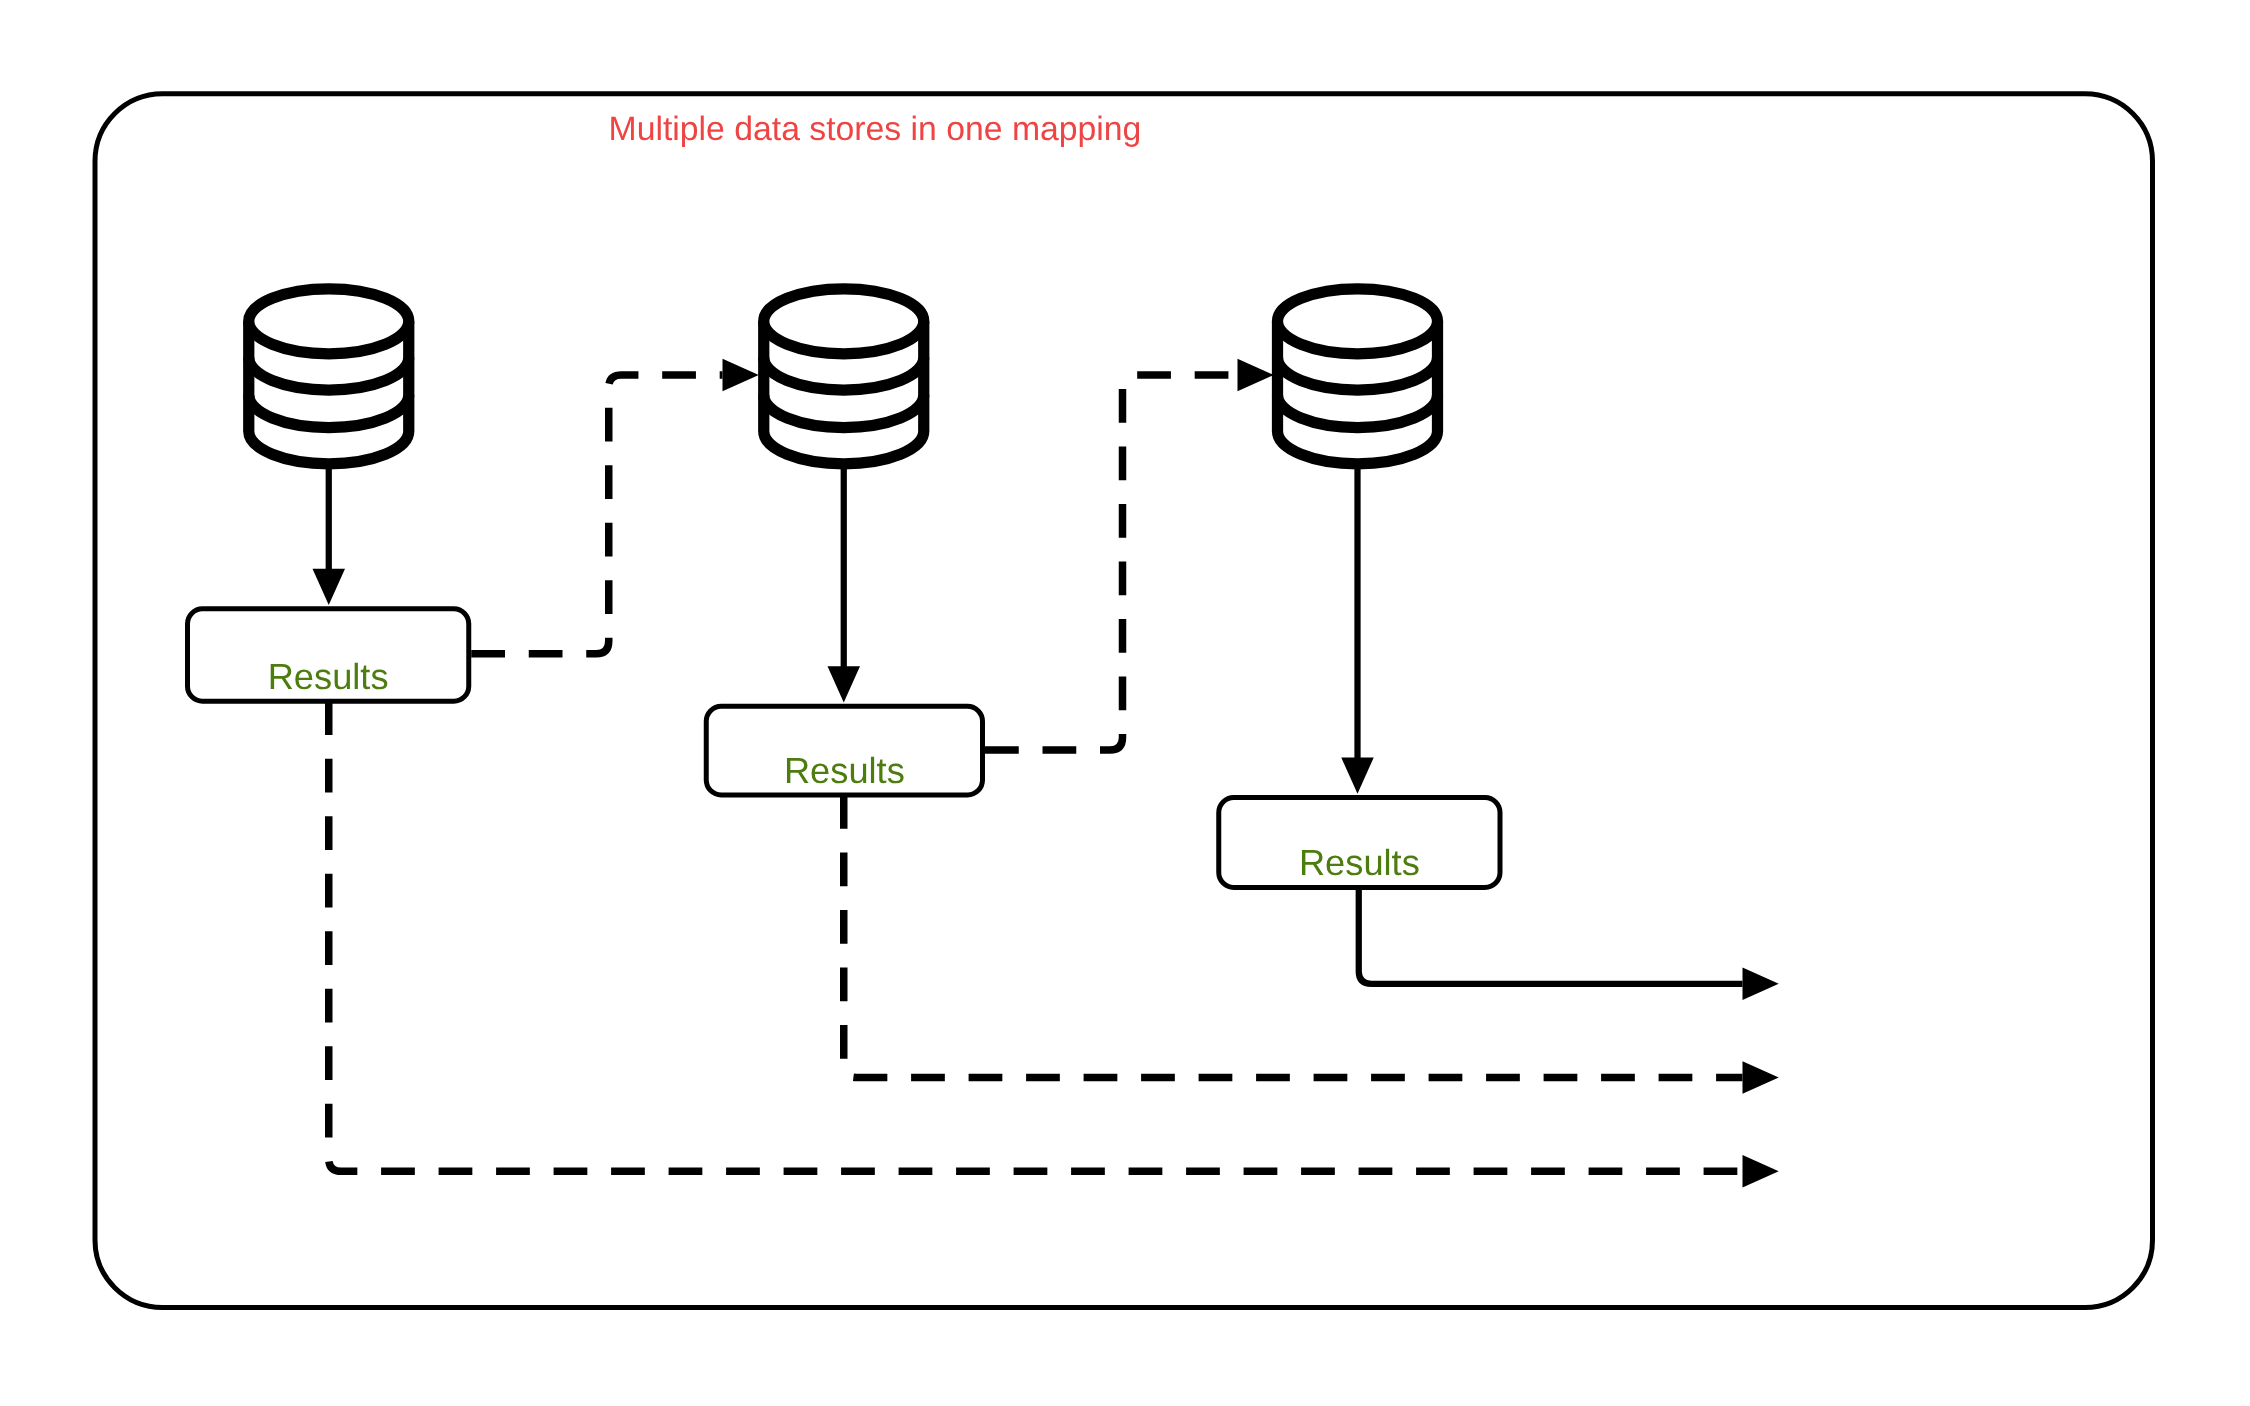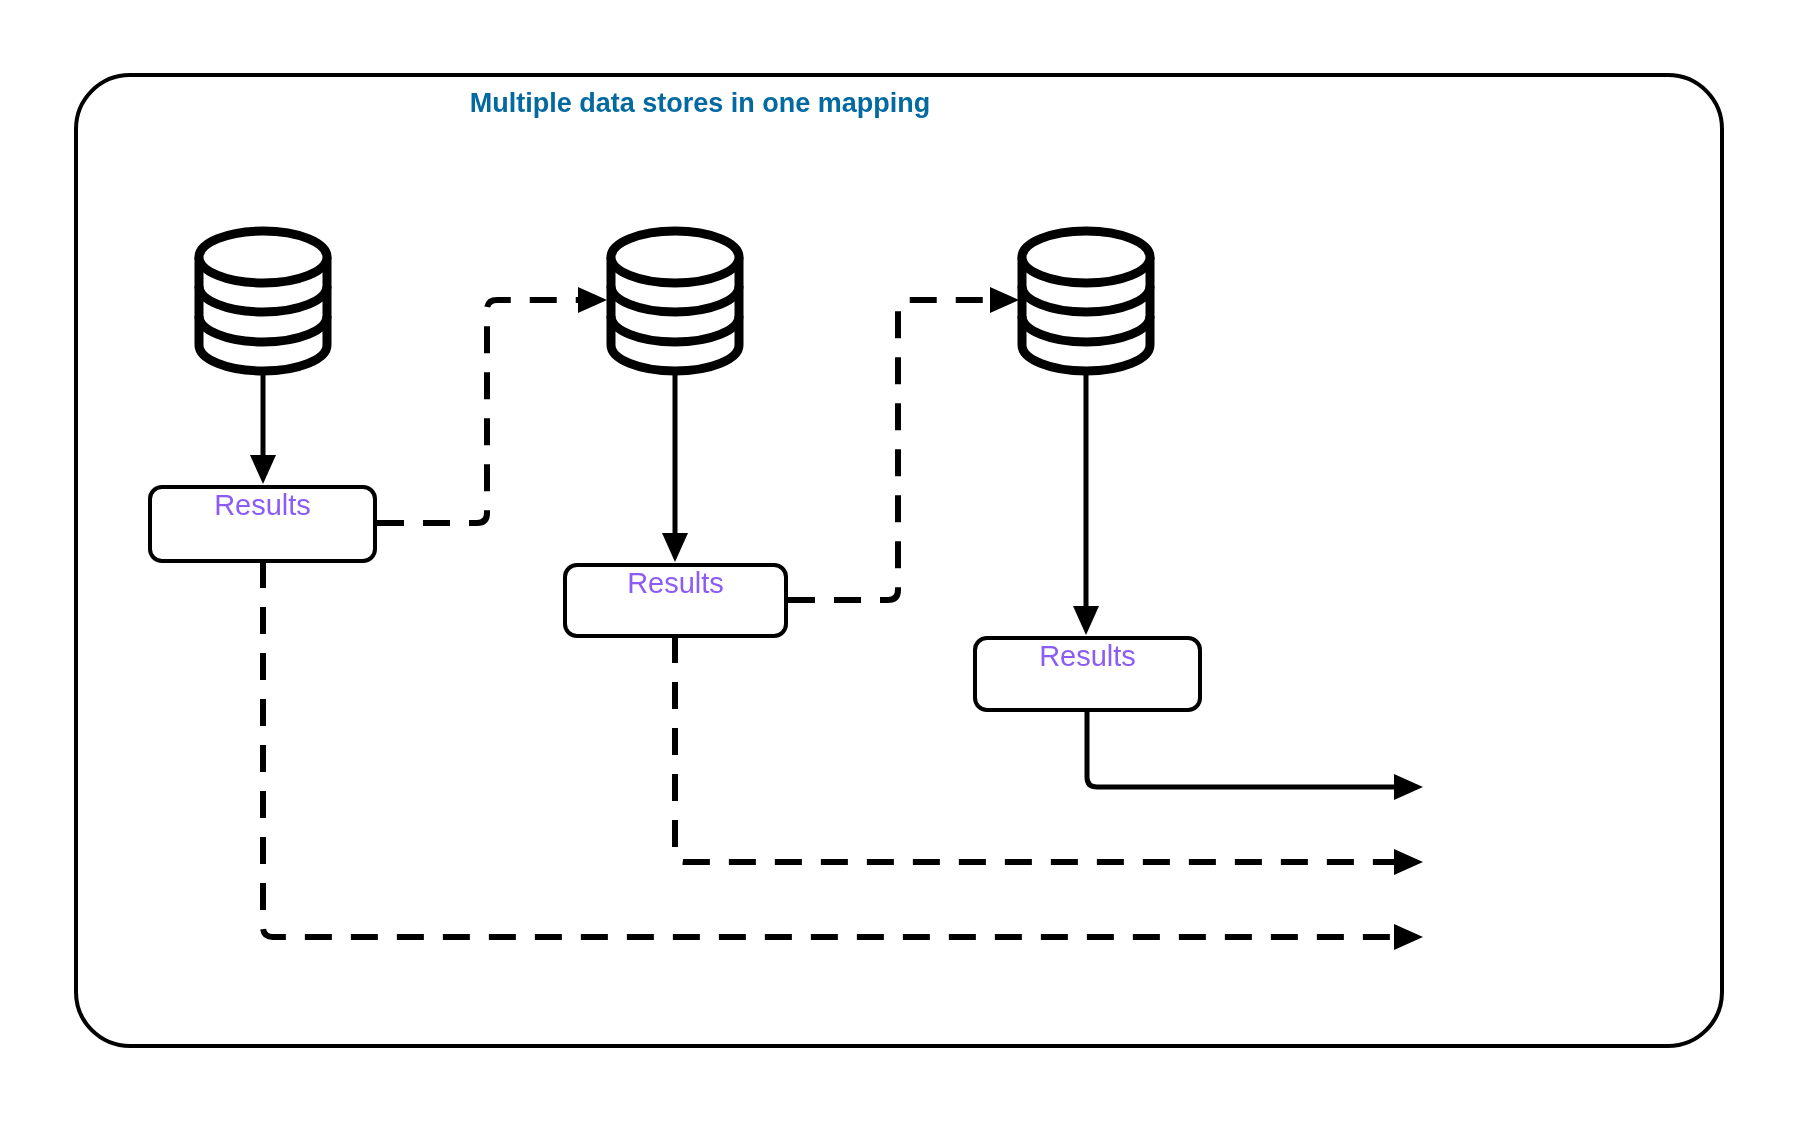--- a/index.html
+++ b/index.html
@@ -26,42 +26,42 @@
     border-radius: 56px;
     background: transparent;
   }
   .title {
     position: absolute;
     left: 400px;
     top: 88px;
     width: 600px;
     text-align: center;
     font-size: 27px;
-    font-weight: bold;
-    color: #0369a1;
+    font-weight: normal;
+    color: #ef4444;
     letter-spacing: 0px;
   }
   .shapes {
     position: absolute;
     left: 0;
     top: 0;
     width: 1800px;
     height: 1125px;
   }
   .node {
     position: absolute;
     box-sizing: border-box;
     background: #ffffff;
     border: 4px solid #000000;
     border-radius: 14px;
     display: flex;
-    align-items: flex-start;
+    align-items: flex-end;
     justify-content: center;
     font-size: 29px;
-    color: #8b5cf6;
+    color: #4d7c0f;
   }
   .results-1 { left: 148px; top: 485px; width: 229px; height: 78px; }
   .results-2 { left: 563px; top: 563px; width: 225px; height: 75px; }
   .results-3 { left: 973px; top: 636px; width: 229px; height: 76px; }
   .mapping   { left: 1425px; top: 750px; width: 225px; height: 224px; border-width: 5px; }
 </style>
 </head>
 <body>
 
 <div class="canvas">

